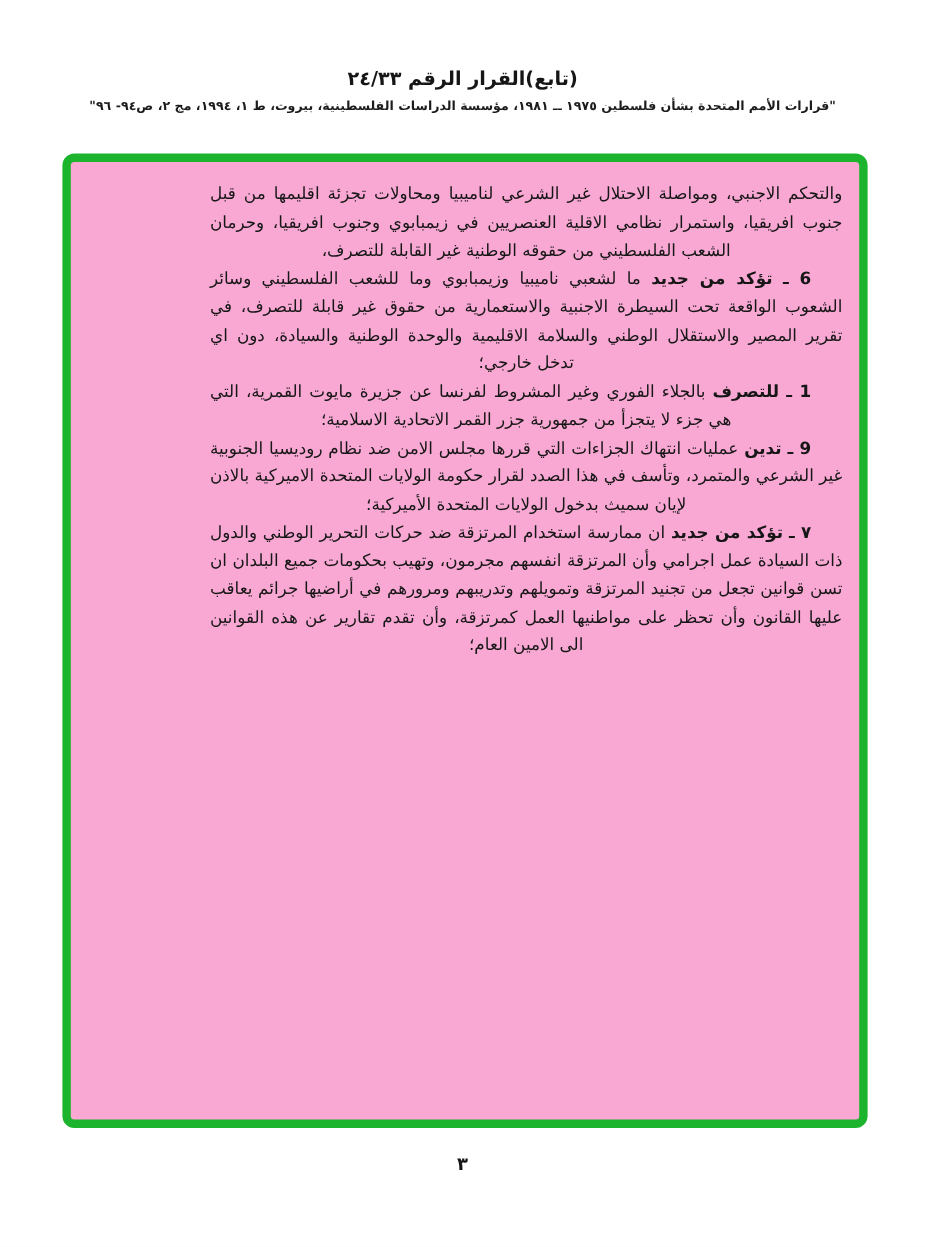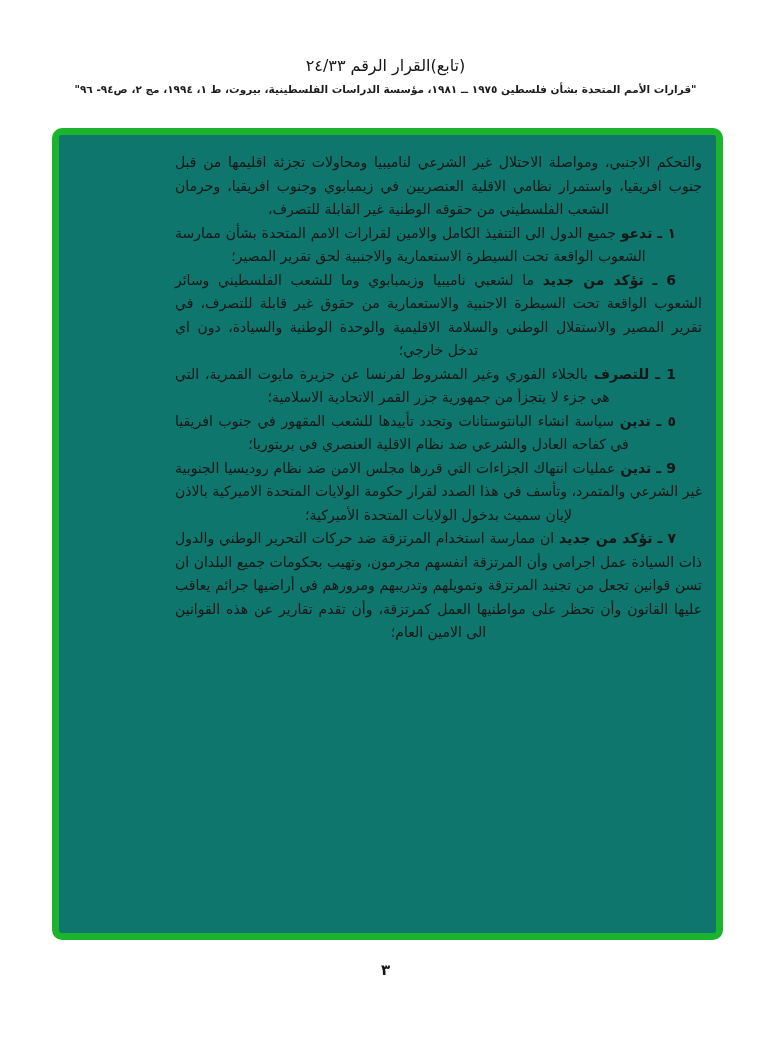--- a/index.html
+++ b/index.html
@@ -13,42 +13,42 @@
     position: relative;
     font-family: "DejaVu Sans", sans-serif;
     color: #161616;
   }
   .page-header {
     padding-top: 56px;
     direction: rtl;
   }
   .doc-title {
     text-align: center;
-    font-weight: normal;
+    font-weight: bold;
     font-size: 16px;
     letter-spacing: 0.5px;
   }
   .doc-source {
     text-align: center;
     font-weight: bold;
     font-size: 10.5px;
     margin-top: 8px;
     color: #1c1c1c;
   }
   .border-box {
     position: absolute;
     left: 52px;
     top: 128px;
     width: 671px;
     height: 812px;
     box-sizing: border-box;
     border: 7px solid #1db42d;
     border-radius: 10px;
     overflow: hidden;
-    background: #0f766e;
+    background: #f9a8d4;
   }
   .content {
     direction: rtl;
     padding: 16px 14px 0 116px;
     font-size: 14px;
     line-height: 23.5px;
     text-align: justify;
   }
   p.clause {
     margin: 0;
@@ -80,28 +80,26 @@
 <header class="page-header">
   <div class="doc-title">(تابع)القرار الرقم ٢٤/٣٣</div>
   <div class="doc-source">"قرارات الأمم المتحدة بشأن فلسطين ١٩٧٥ ــ ١٩٨١، مؤسسة الدراسات الفلسطينية، بيروت، ط ١، ١٩٩٤، مج ٢، ص٩٤- ٩٦"</div>
 </header>
 
 <div class="border-box" style="border-color: rgb(29, 180, 45);">
   <div class="content">
 
     <p class="clause">والتحكم الاجنبي، ومواصلة الاحتلال غير الشرعي لناميبيا ومحاولات تجزئة اقليمها من قبل جنوب افريقيا، واستمرار نظامي الاقلية العنصريين في زيمبابوي وجنوب افريقيا، وحرمان الشعب الفلسطيني من حقوقه الوطنية غير القابلة للتصرف،</p>
 
-    <p class="clause numbered"><span class="num">١ ـ</span> <span class="verb">تدعو</span> <span>جميع الدول الى التنفيذ الكامل والامين لقرارات الامم المتحدة بشأن ممارسة الشعوب الواقعة تحت السيطرة الاستعمارية والاجنبية لحق تقرير المصير؛</span></p>
 
 
     <p class="clause numbered"><span class="num">6 ـ</span> <span class="verb">تؤكد من جديد</span> <span>ما لشعبي ناميبيا وزيمبابوي وما للشعب الفلسطيني وسائر الشعوب الواقعة تحت السيطرة الاجنبية والاستعمارية من حقوق غير قابلة للتصرف، في تقرير المصير والاستقلال الوطني والسلامة الاقليمية والوحدة الوطنية والسيادة، دون اي تدخل خارجي؛</span></p>
 
     <p class="clause numbered"><span class="num">1 ـ</span> <span class="verb">للتصرف</span> <span>بالجلاء الفوري وغير المشروط لفرنسا عن جزيرة مايوت القمرية، التي هي جزء لا يتجزأ من جمهورية جزر القمر الاتحادية الاسلامية؛</span></p>
 
-    <p class="clause numbered"><span class="num">٥ ـ</span> <span class="verb">تدين</span> <span>سياسة انشاء البانتوستانات وتجدد تأييدها للشعب المقهور في جنوب افريقيا في كفاحه العادل والشرعي ضد نظام الاقلية العنصري في بريتوريا؛</span></p>
 
     <p class="clause numbered"><span class="num">9 ـ</span> <span class="verb">تدين</span> <span>عمليات انتهاك الجزاءات التي قررها مجلس الامن ضد نظام روديسيا الجنوبية غير الشرعي والمتمرد، وتأسف في هذا الصدد لقرار حكومة الولايات المتحدة الاميركية بالاذن لإيان سميث بدخول الولايات المتحدة الأميركية؛</span></p>
 
     <p class="clause numbered"><span class="num">٧ ـ</span> <span class="verb">تؤكد من جديد</span> <span>ان ممارسة استخدام المرتزقة ضد حركات التحرير الوطني والدول ذات السيادة عمل اجرامي وأن المرتزقة انفسهم مجرمون، وتهيب بحكومات جميع البلدان ان تسن قوانين تجعل من تجنيد المرتزقة وتمويلهم وتدريبهم ومرورهم في أراضيها جرائم يعاقب عليها القانون وأن تحظر على مواطنيها العمل كمرتزقة، وأن تقدم تقارير عن هذه القوانين الى الامين العام؛</span></p>
 
   </div>
 </div>
 
 <footer class="page-footer">
   <span class="page-number">٣</span>

